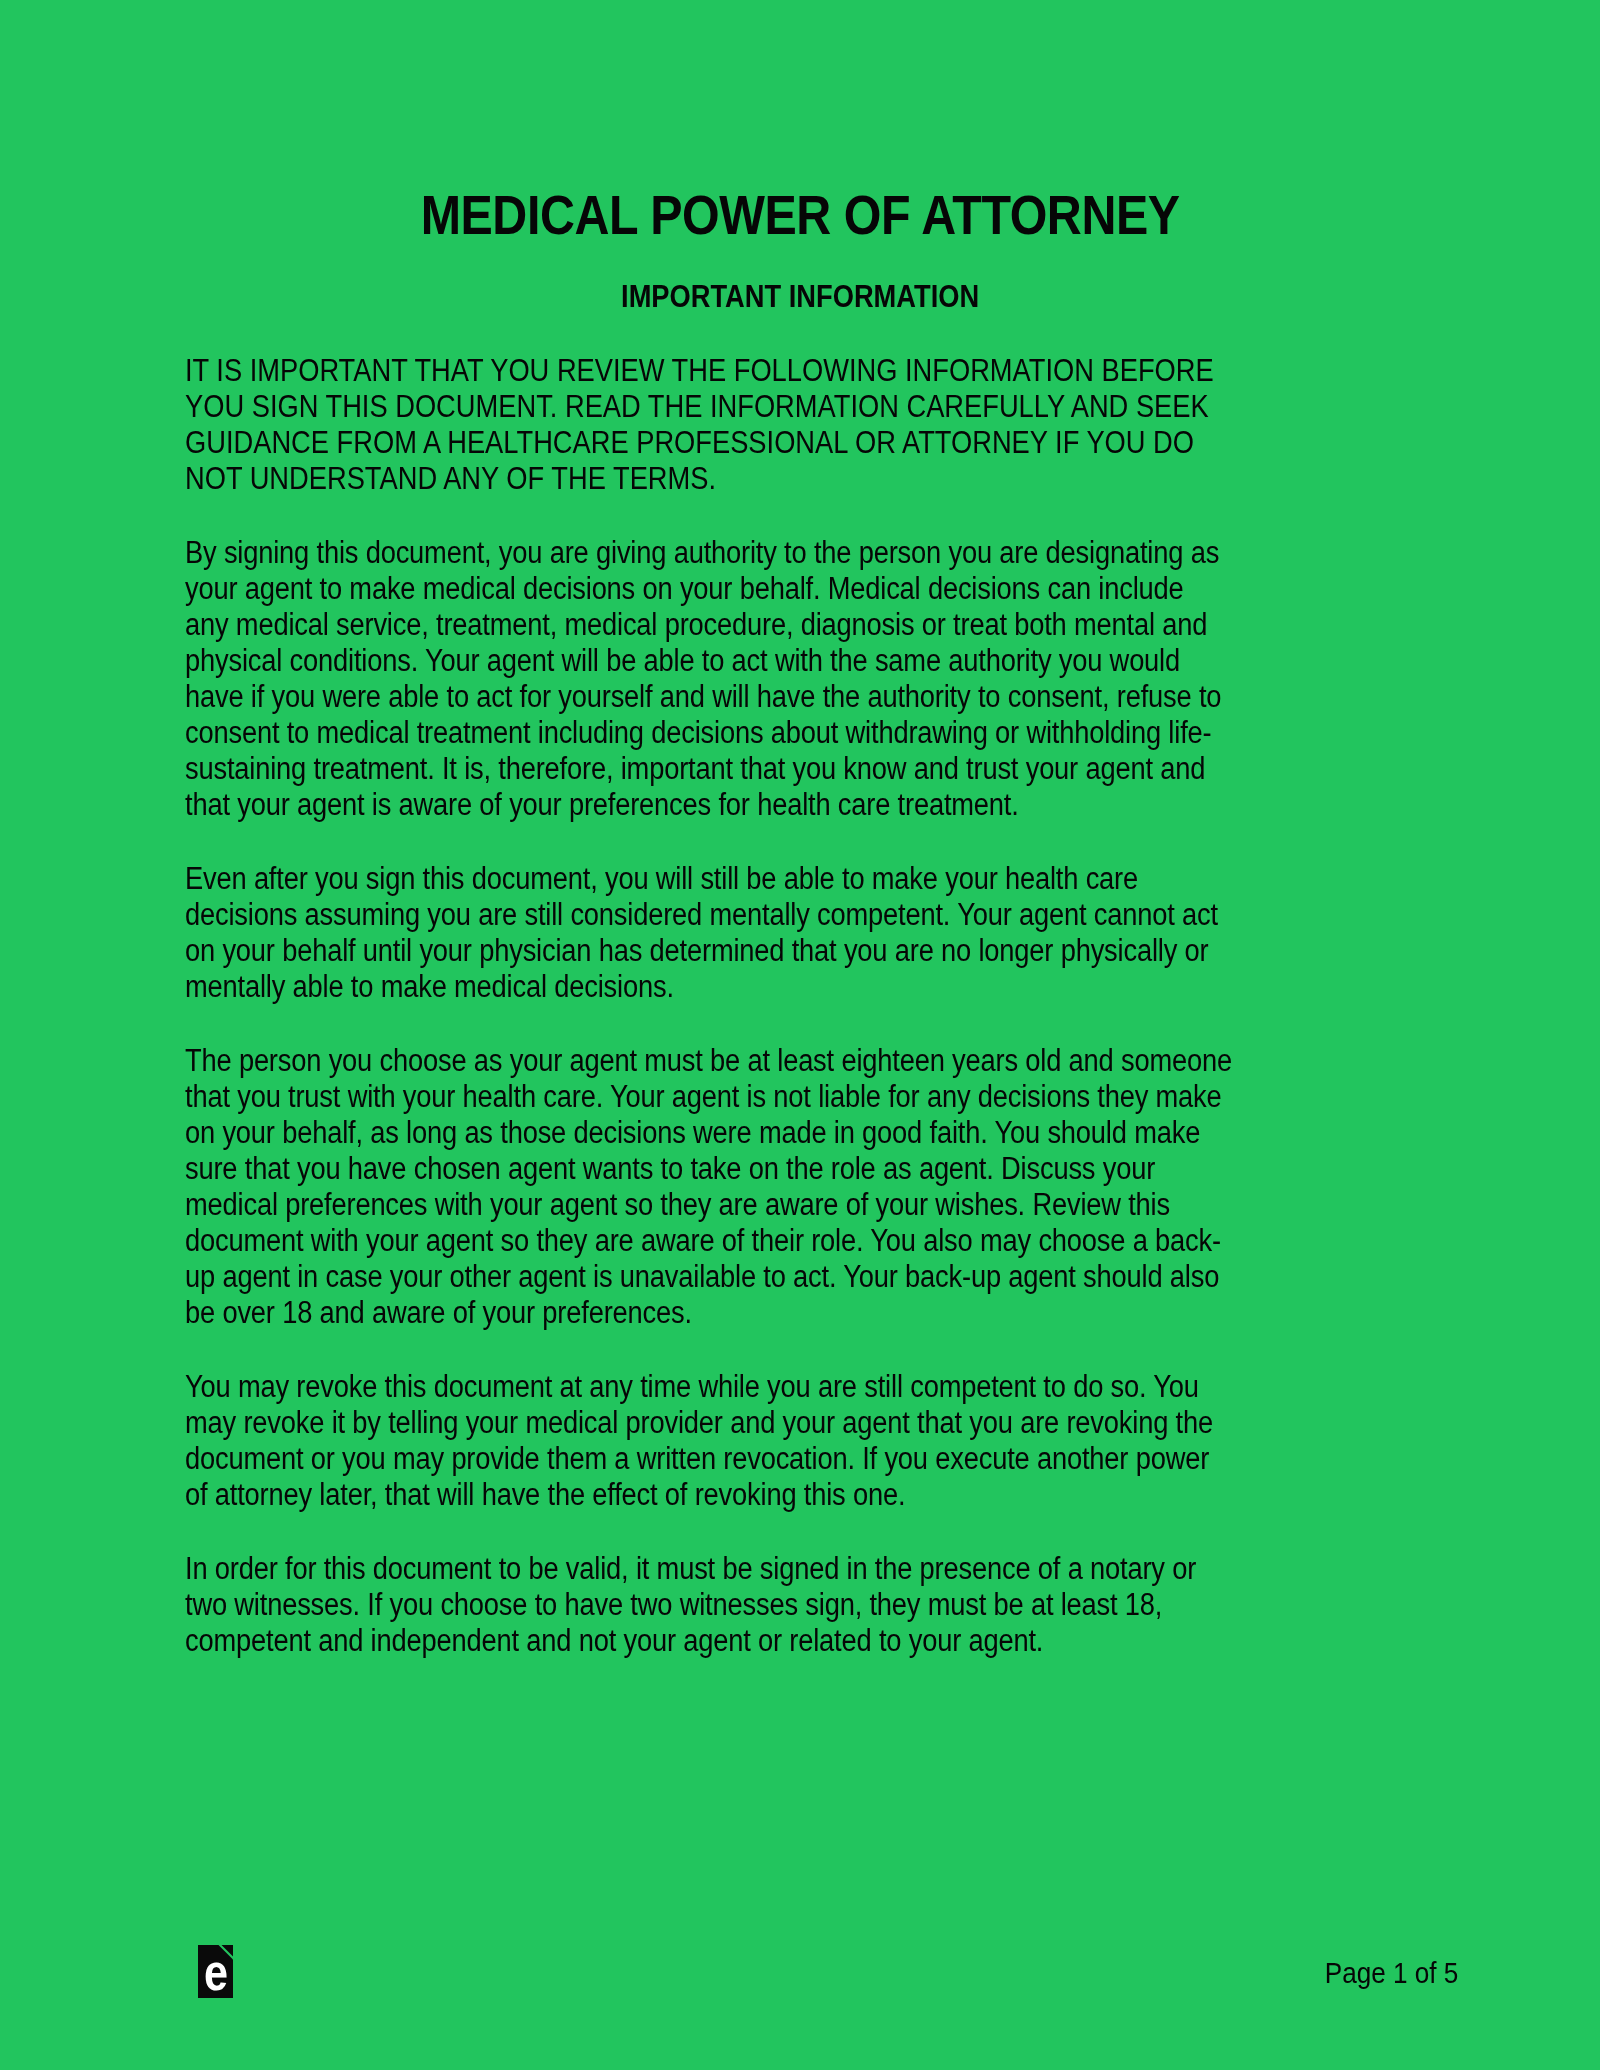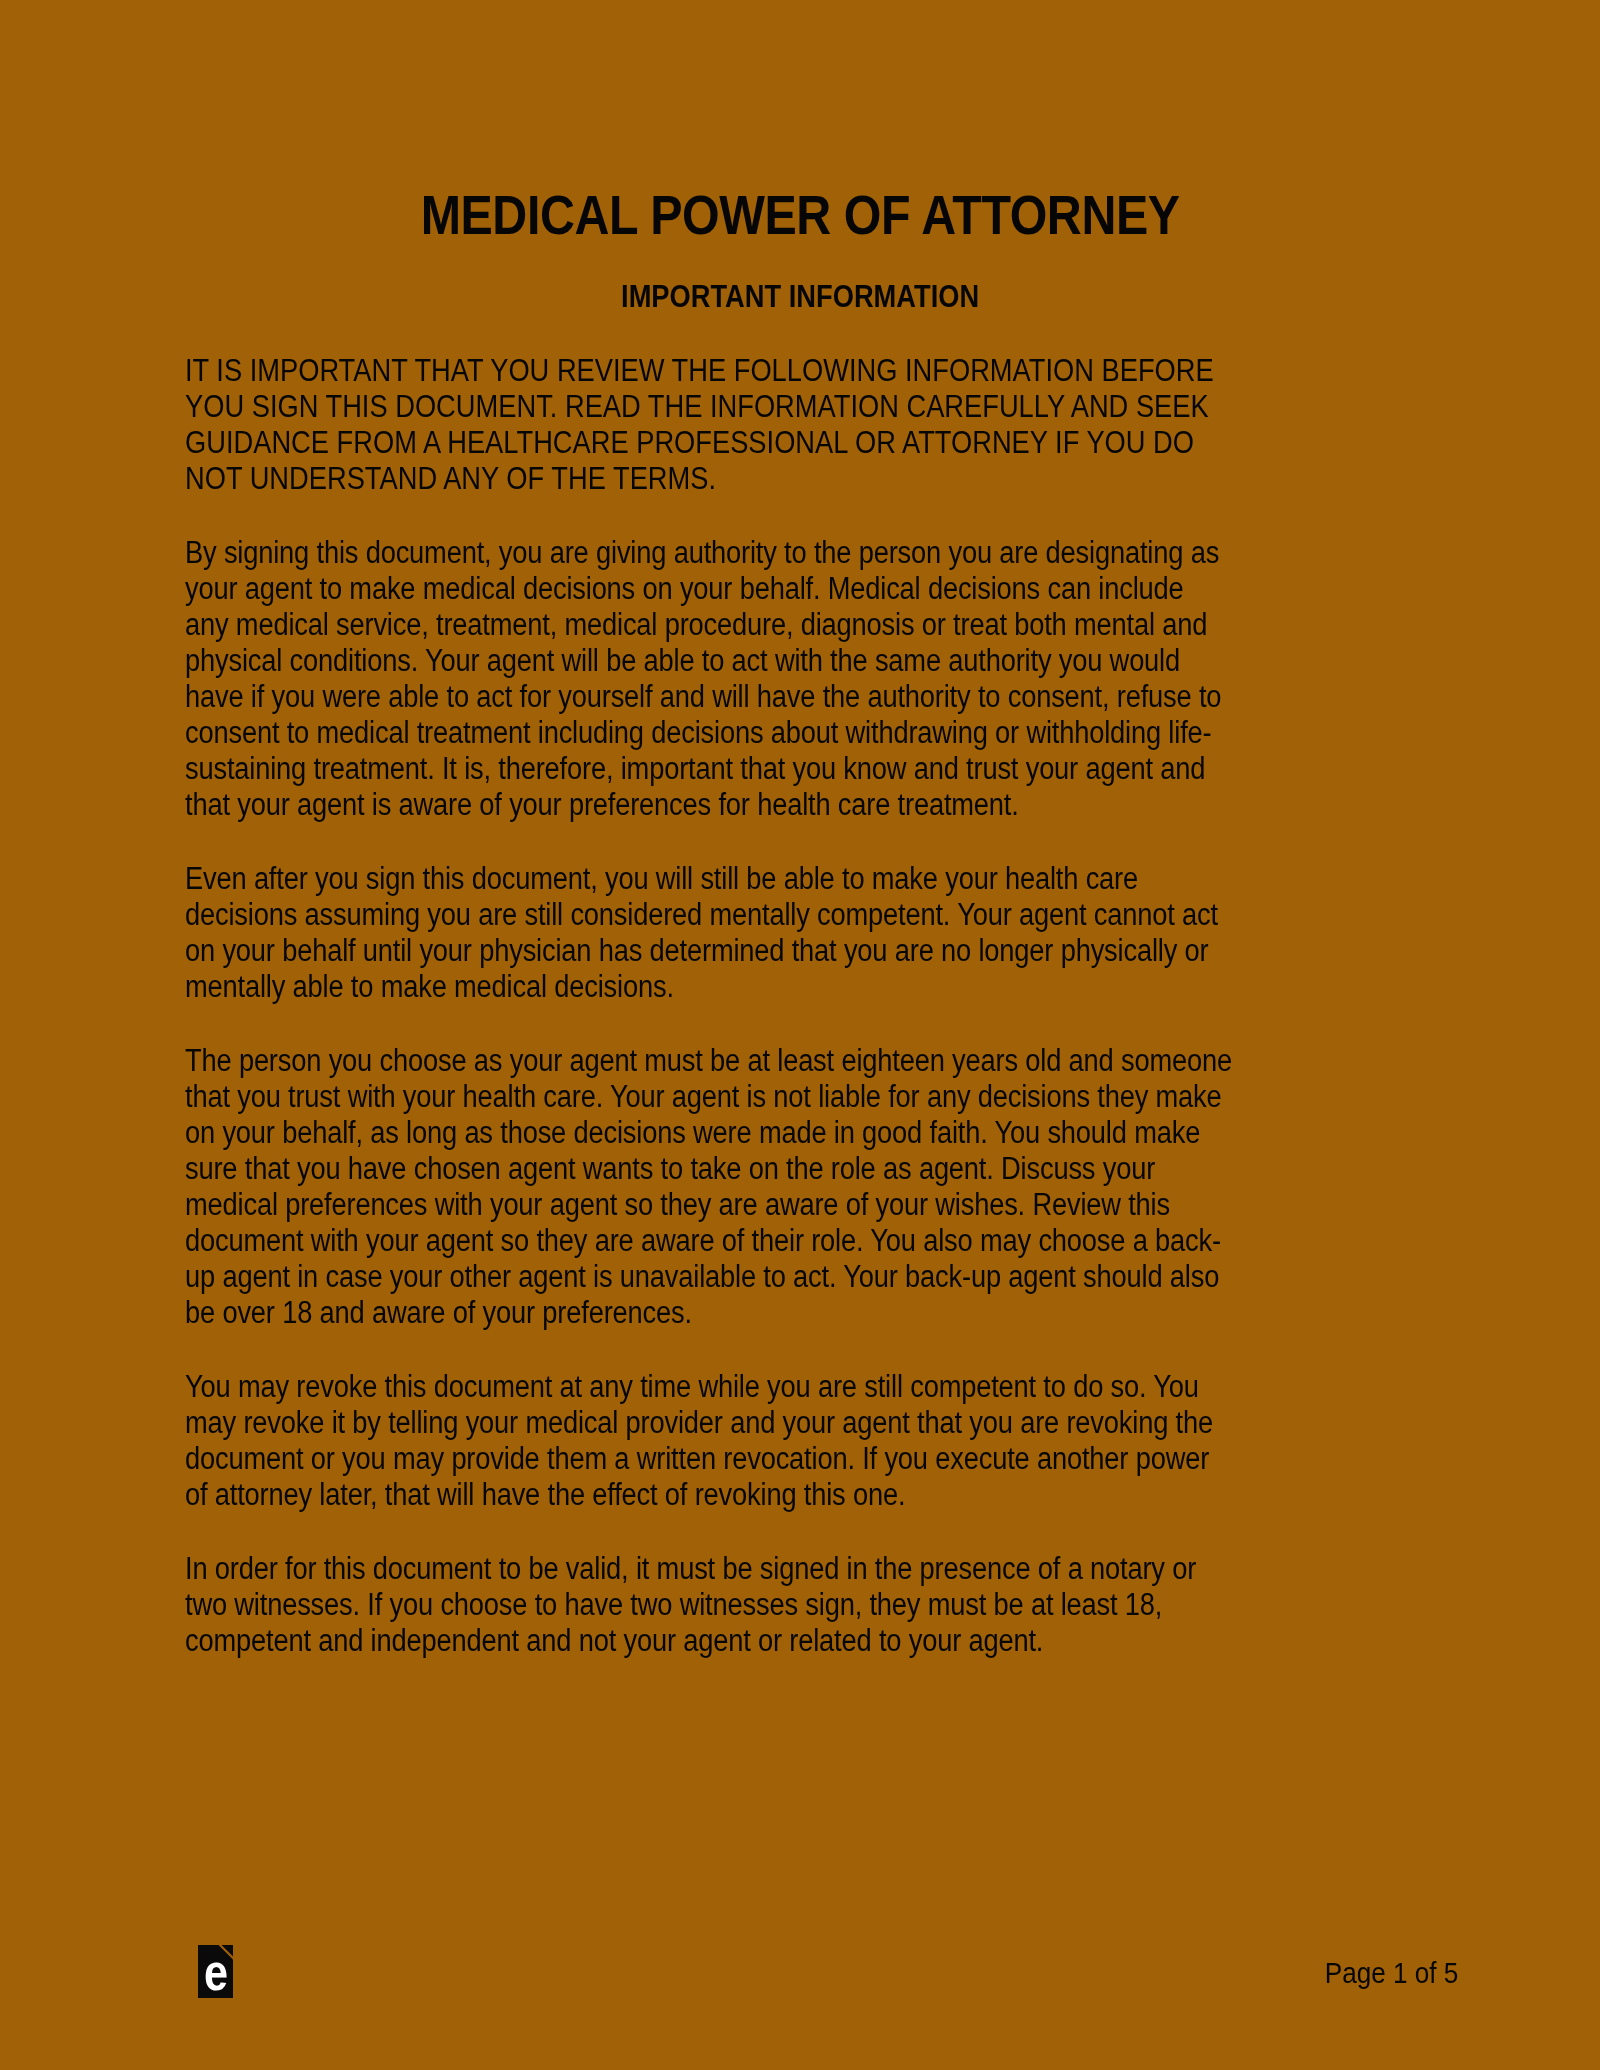--- a/index.html
+++ b/index.html
@@ -4,21 +4,21 @@
 <style>
   html, body {
     margin: 0;
     padding: 0;
     background: #ffffff;
   }
   .page {
     position: relative;
     width: 1600px;
     height: 2070px;
-    background: #a16207;
+    background: #22c55e;
     overflow: hidden;
     font-family: "Liberation Sans", sans-serif;
     color: #060606;
   }
   
   .content {
     position: absolute;
     left: 185px;
     top: 0;
     width: 1398px;

